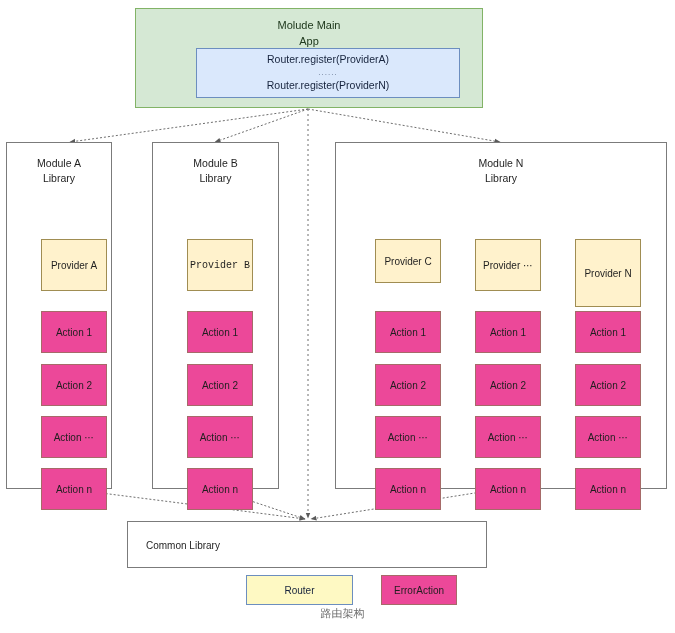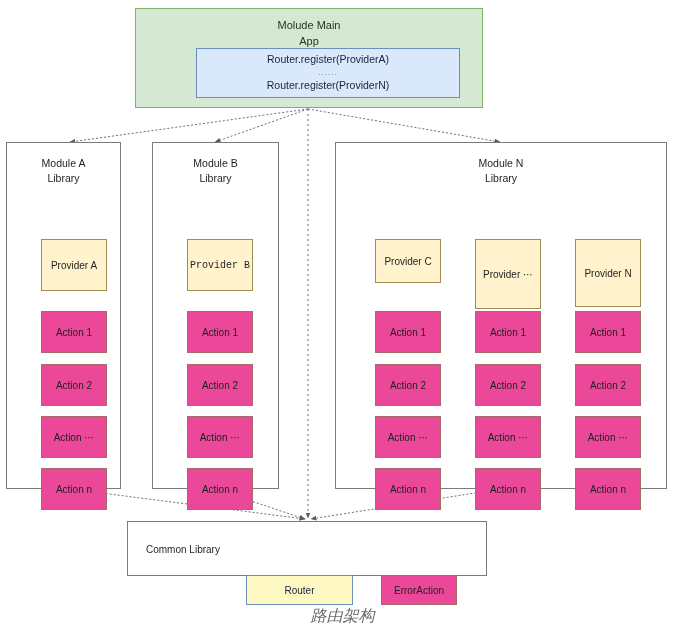--- a/index.html
+++ b/index.html
@@ -111,43 +111,42 @@
     border: 1px solid #a66a68;
   }
   .node.router {
     background: #fef9c3;
     border: 1px solid #6c8ebf;
     color: #16233d;
   }
   
   .common-box {
     position: absolute;
-    left: 127px; top: 521px; width: 360px; height: 55px;
+    left: 127px; top: 521px; width: 360px; height: 47px;
     box-sizing: border-box;
     background: #ffffff;
     border: 1px solid #7b7b7b;
   }
   .common-label {
     position: absolute;
     left: 18px;
     top: 50%;
     transform: translateY(-50%);
     font-size: 10px;
     color: #1f1f1f;
     white-space: nowrap;
   }
   
   .caption {
     position: absolute;
     left: 10px; right: 0;
     top: 606px;
     text-align: center;
-    font-size: 16px;
+    font-size: 11px;
     color: #6b6b6b;
-    font-style: italic;
   }
 </style>
 </head>
 <body>
 
 <div id="canvas">
 
   <svg class="edges" viewBox="0 0 675 633" xmlns="http://www.w3.org/2000/svg">
     <defs>
       <marker id="arrowhead" markerWidth="7" markerHeight="7" refX="5.5" refY="3" orient="auto" markerUnits="strokeWidth">
@@ -190,21 +189,21 @@
       <span>Molude Main</span><br>
       <span>App</span>
     </div>
     <div class="register-box">
       <div class="register-line">Router.register(ProviderA)</div>
       <div class="register-dots">......</div>
       <div class="register-line">Router.register(ProviderN)</div>
     </div>
   </div>
 
-  <div class="module" style="left:6px; top:142px; width:115px; height:347px;">
+  <div class="module" style="left:6px; top:142px; width:106px; height:347px;">
     <div class="module-title">
       <span>Module A</span><br>
       <span>Library</span>
     </div>
     <div class="node provider" style="left:34px; top:56px; width:66px; height:52px;">Provider A</div>
     <div class="node action" style="left:34px; top:128px; width:66px; height:42px;">Action 1</div>
     <div class="node action" style="left:34px; top:181px; width:66px; height:42px;">Action 2</div>
     <div class="node action" style="left:34px; top:233px; width:66px; height:42px;">Action ⋯</div>
     <div class="node action" style="left:34px; top:285px; width:66px; height:42px;">Action n</div>
   </div>
@@ -226,21 +225,21 @@
       <span>Module N</span><br>
       <span>Library</span>
     </div>
 
     <div class="node provider" style="left:39px; top:56px; width:66px; height:44px;">Provider C</div>
     <div class="node action" style="left:39px; top:128px; width:66px; height:42px;">Action 1</div>
     <div class="node action" style="left:39px; top:181px; width:66px; height:42px;">Action 2</div>
     <div class="node action" style="left:39px; top:233px; width:66px; height:42px;">Action ⋯</div>
     <div class="node action" style="left:39px; top:285px; width:66px; height:42px;">Action n</div>
 
-    <div class="node provider" style="left:139px; top:56px; width:66px; height:70px;">Provider ⋯</div>
+    <div class="node provider" style="left:139px; top:56px; width:66px; height:52px;">Provider ⋯</div>
     <div class="node action" style="left:139px; top:128px; width:66px; height:42px;">Action 1</div>
     <div class="node action" style="left:139px; top:181px; width:66px; height:42px;">Action 2</div>
     <div class="node action" style="left:139px; top:233px; width:66px; height:42px;">Action ⋯</div>
     <div class="node action" style="left:139px; top:285px; width:66px; height:42px;">Action n</div>
 
     <div class="node provider" style="left:239px; top:56px; width:66px; height:68px;">Provider N</div>
     <div class="node action" style="left:239px; top:128px; width:66px; height:42px;">Action 1</div>
     <div class="node action" style="left:239px; top:181px; width:66px; height:42px;">Action 2</div>
     <div class="node action" style="left:239px; top:233px; width:66px; height:42px;">Action ⋯</div>
     <div class="node action" style="left:239px; top:285px; width:66px; height:42px;">Action n</div>

